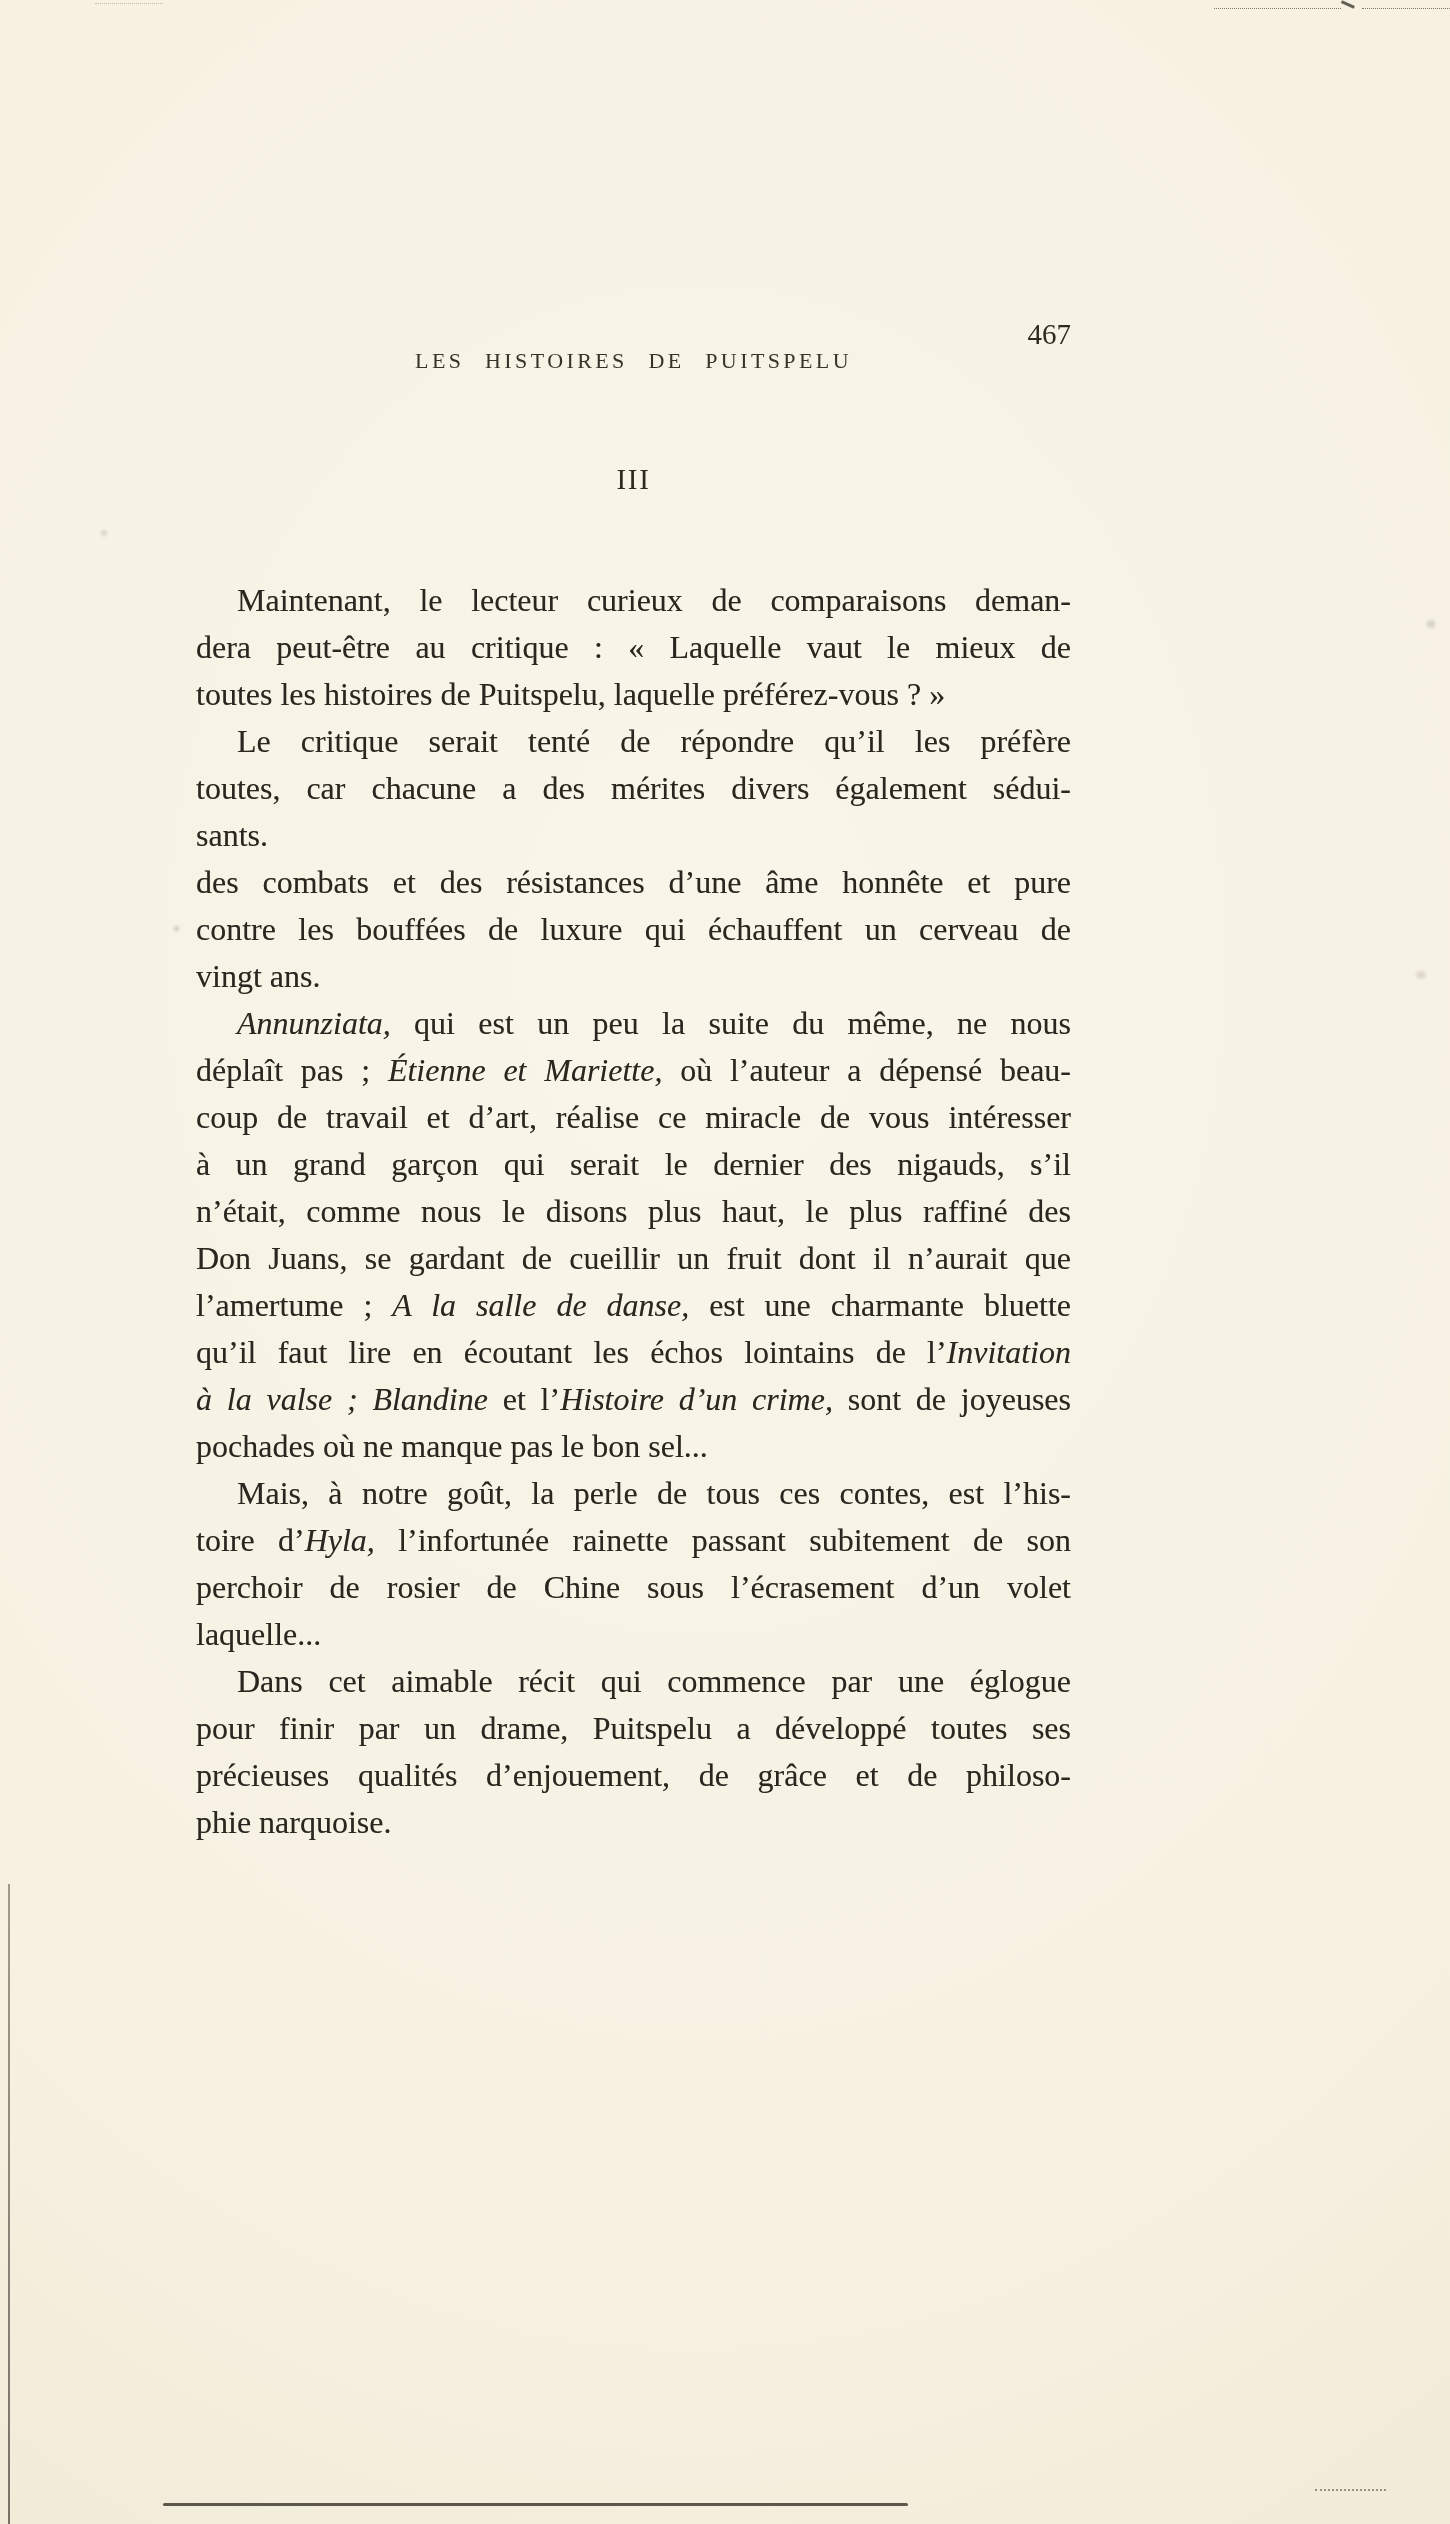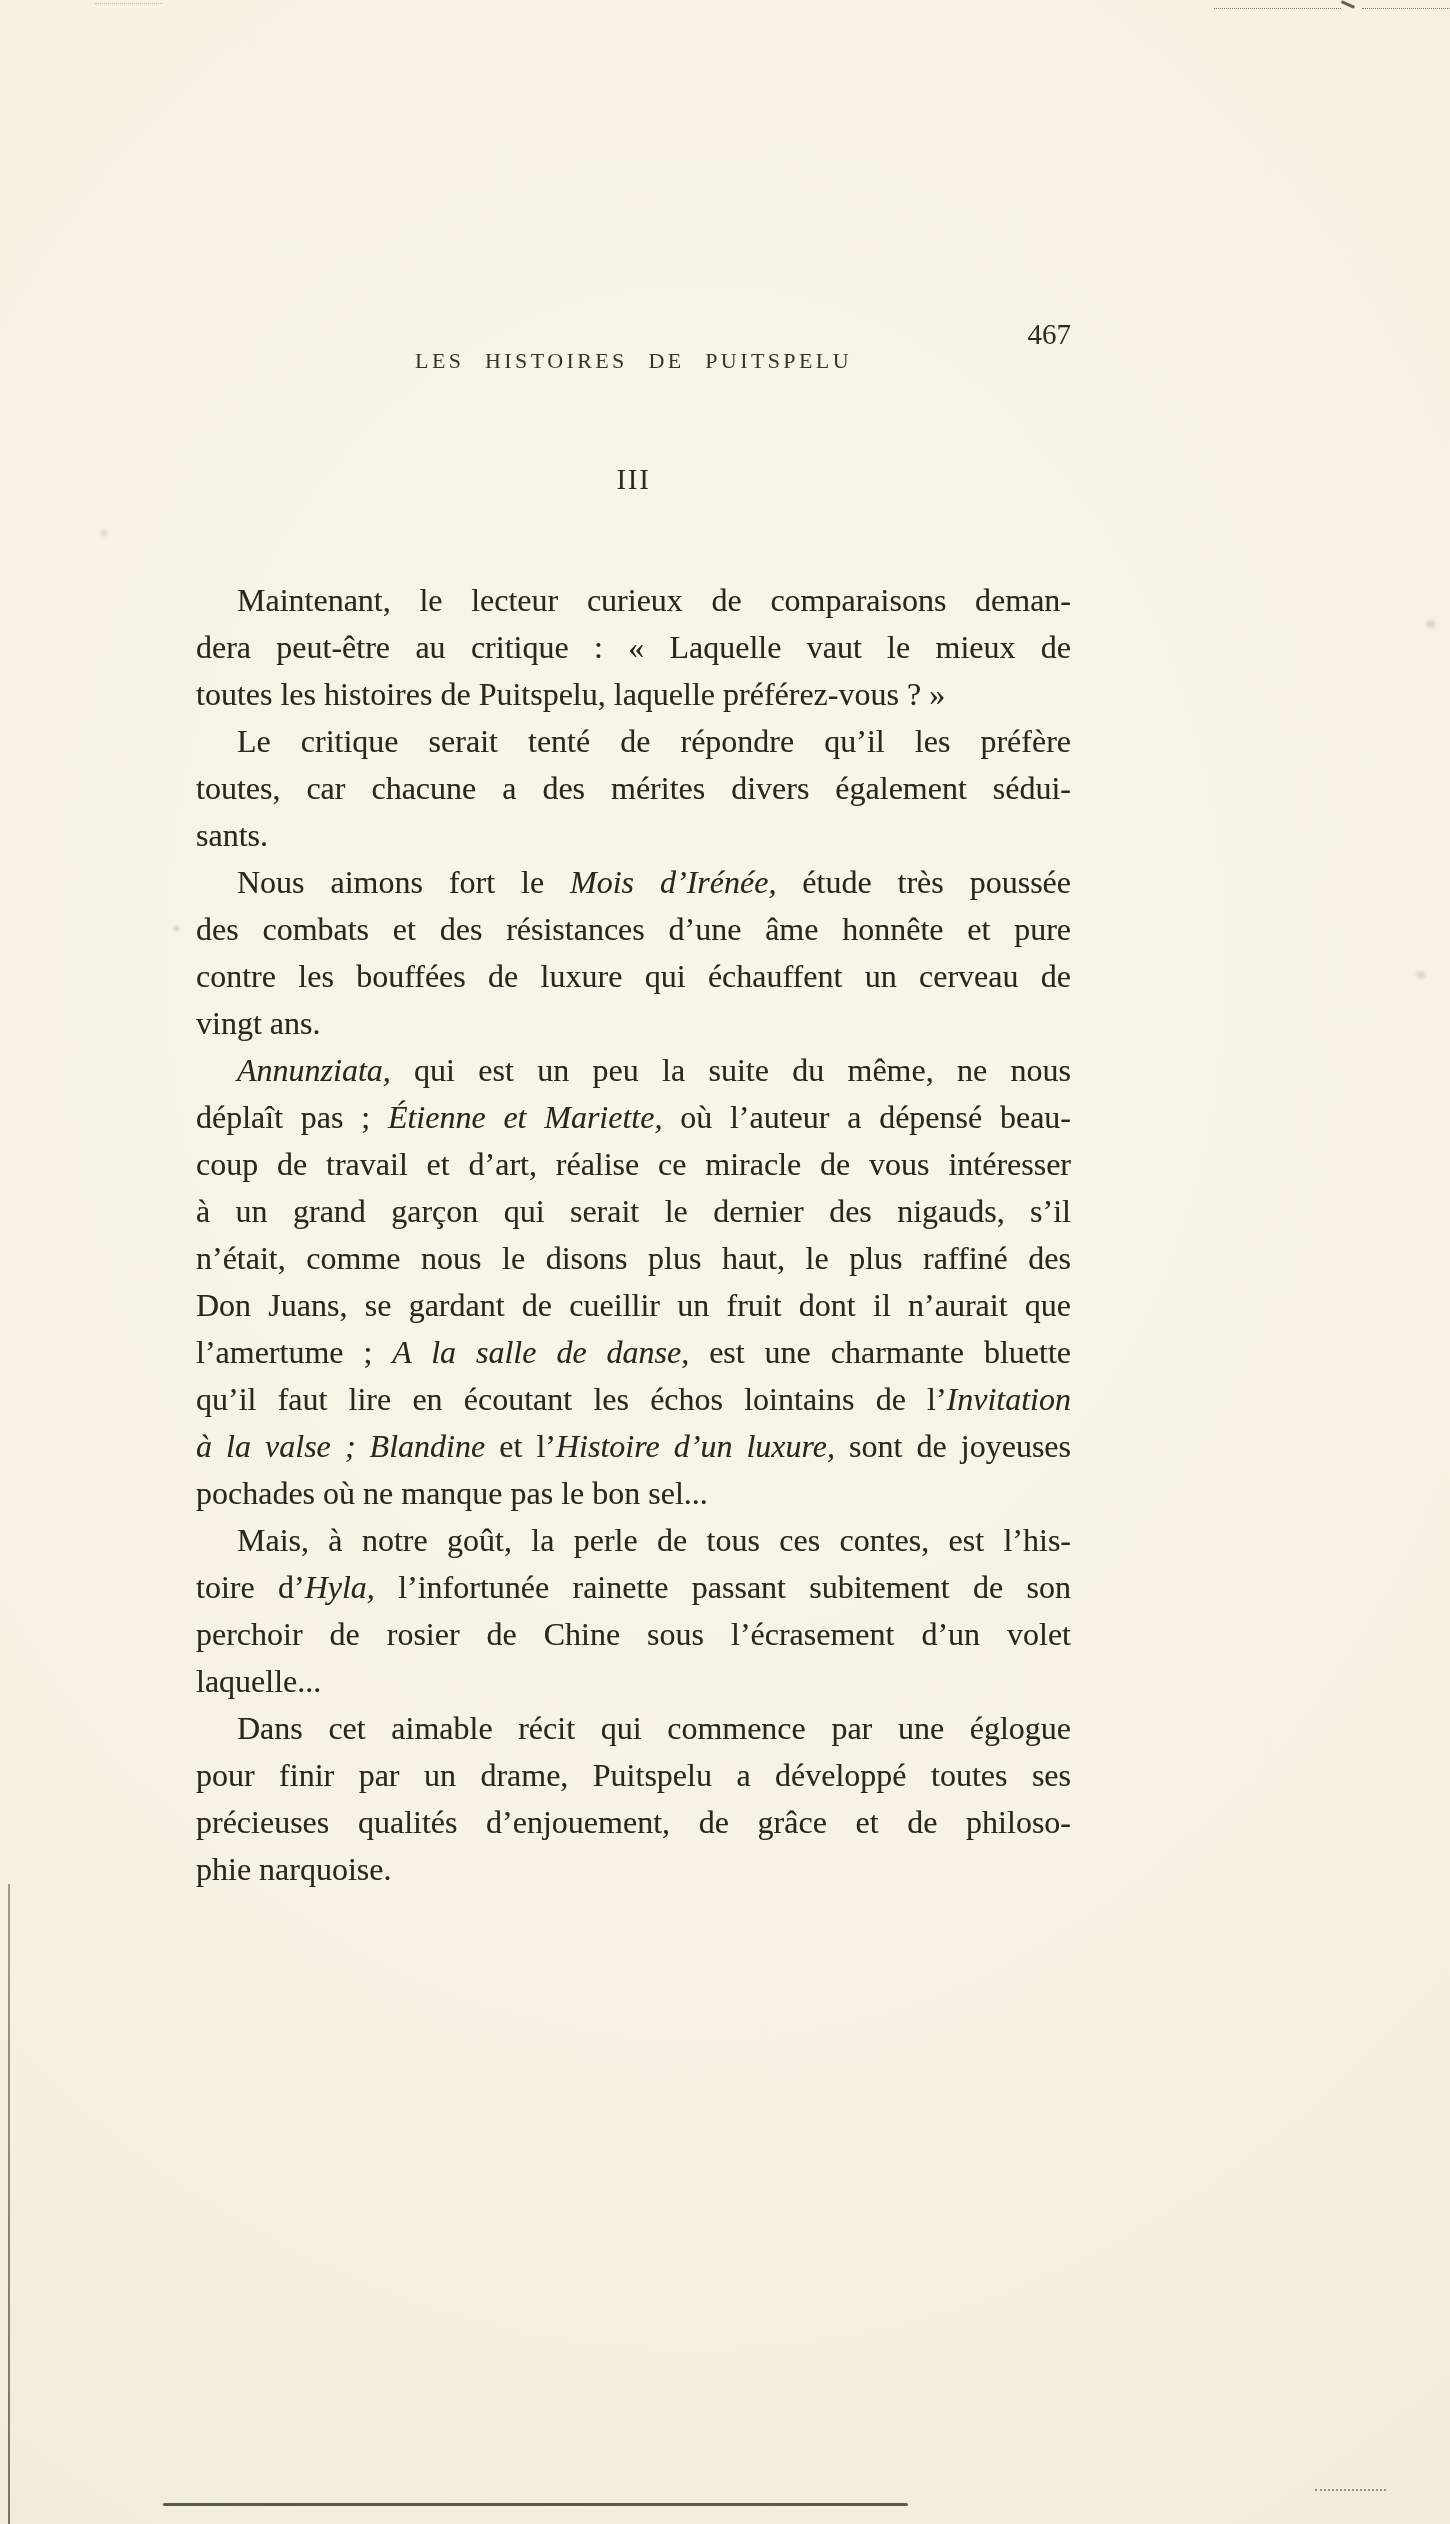--- a/index.html
+++ b/index.html
@@ -113,35 +113,34 @@
         <div class="line first"><span>Maintenant, le lecteur curieux de comparaisons deman-</span></div>
         <div class="line"><span>dera peut-être au critique : « Laquelle vaut le mieux de</span></div>
         <div class="line last"><span>toutes les histoires de Puitspelu, laquelle préférez-vous ? »</span></div>
       </div>
       <div class="paragraph">
         <div class="line first"><span>Le critique serait tenté de répondre qu’il les préfère</span></div>
         <div class="line"><span>toutes, car chacune a des mérites divers également sédui-</span></div>
         <div class="line last"><span>sants.</span></div>
       </div>
       <div class="paragraph">
-        <div class="line first"><span>Nous aimons fort le </span><span class="it">Mois d’Irénée,</span><span> étude très poussée</span></div>
         <div class="line"><span>des combats et des résistances d’une âme honnête et pure</span></div>
         <div class="line"><span>contre les bouffées de luxure qui échauffent un cerveau de</span></div>
         <div class="line last"><span>vingt ans.</span></div>
       </div>
       <div class="paragraph">
         <div class="line first"><span class="it">Annunziata,</span><span> qui est un peu la suite du même, ne nous</span></div>
         <div class="line"><span>déplaît pas ; </span><span class="it">Étienne et Mariette,</span><span> où l’auteur a dépensé beau-</span></div>
         <div class="line"><span>coup de travail et d’art, réalise ce miracle de vous intéresser</span></div>
         <div class="line"><span>à un grand garçon qui serait le dernier des nigauds, s’il</span></div>
         <div class="line"><span>n’était, comme nous le disons plus haut, le plus raffiné des</span></div>
         <div class="line"><span>Don Juans, se gardant de cueillir un fruit dont il n’aurait que</span></div>
         <div class="line"><span>l’amertume ; </span><span class="it">A la salle de danse,</span><span> est une charmante bluette</span></div>
         <div class="line"><span>qu’il faut lire en écoutant les échos lointains de l’</span><span class="it">Invitation</span></div>
-        <div class="line"><span class="it">à la valse ; Blandine</span><span> et l’</span><span class="it">Histoire d’un luxure,</span><span> sont de joyeuses</span></div>
+        <div class="line"><span class="it">à la valse ; Blandine</span><span> et l’</span><span class="it">Histoire d’un crime,</span><span> sont de joyeuses</span></div>
         <div class="line last"><span>pochades où ne manque pas le bon sel...</span></div>
       </div>
       <div class="paragraph">
         <div class="line first"><span>Mais, à notre goût, la perle de tous ces contes, est l’his-</span></div>
         <div class="line"><span>toire d’</span><span class="it">Hyla,</span><span> l’infortunée rainette passant subitement de son</span></div>
         <div class="line"><span>perchoir de rosier de Chine sous l’écrasement d’un volet</span></div>
         <div class="line last"><span>laquelle...</span></div>
       </div>
       <div class="paragraph">
         <div class="line first"><span>Dans cet aimable récit qui commence par une églogue</span></div>

